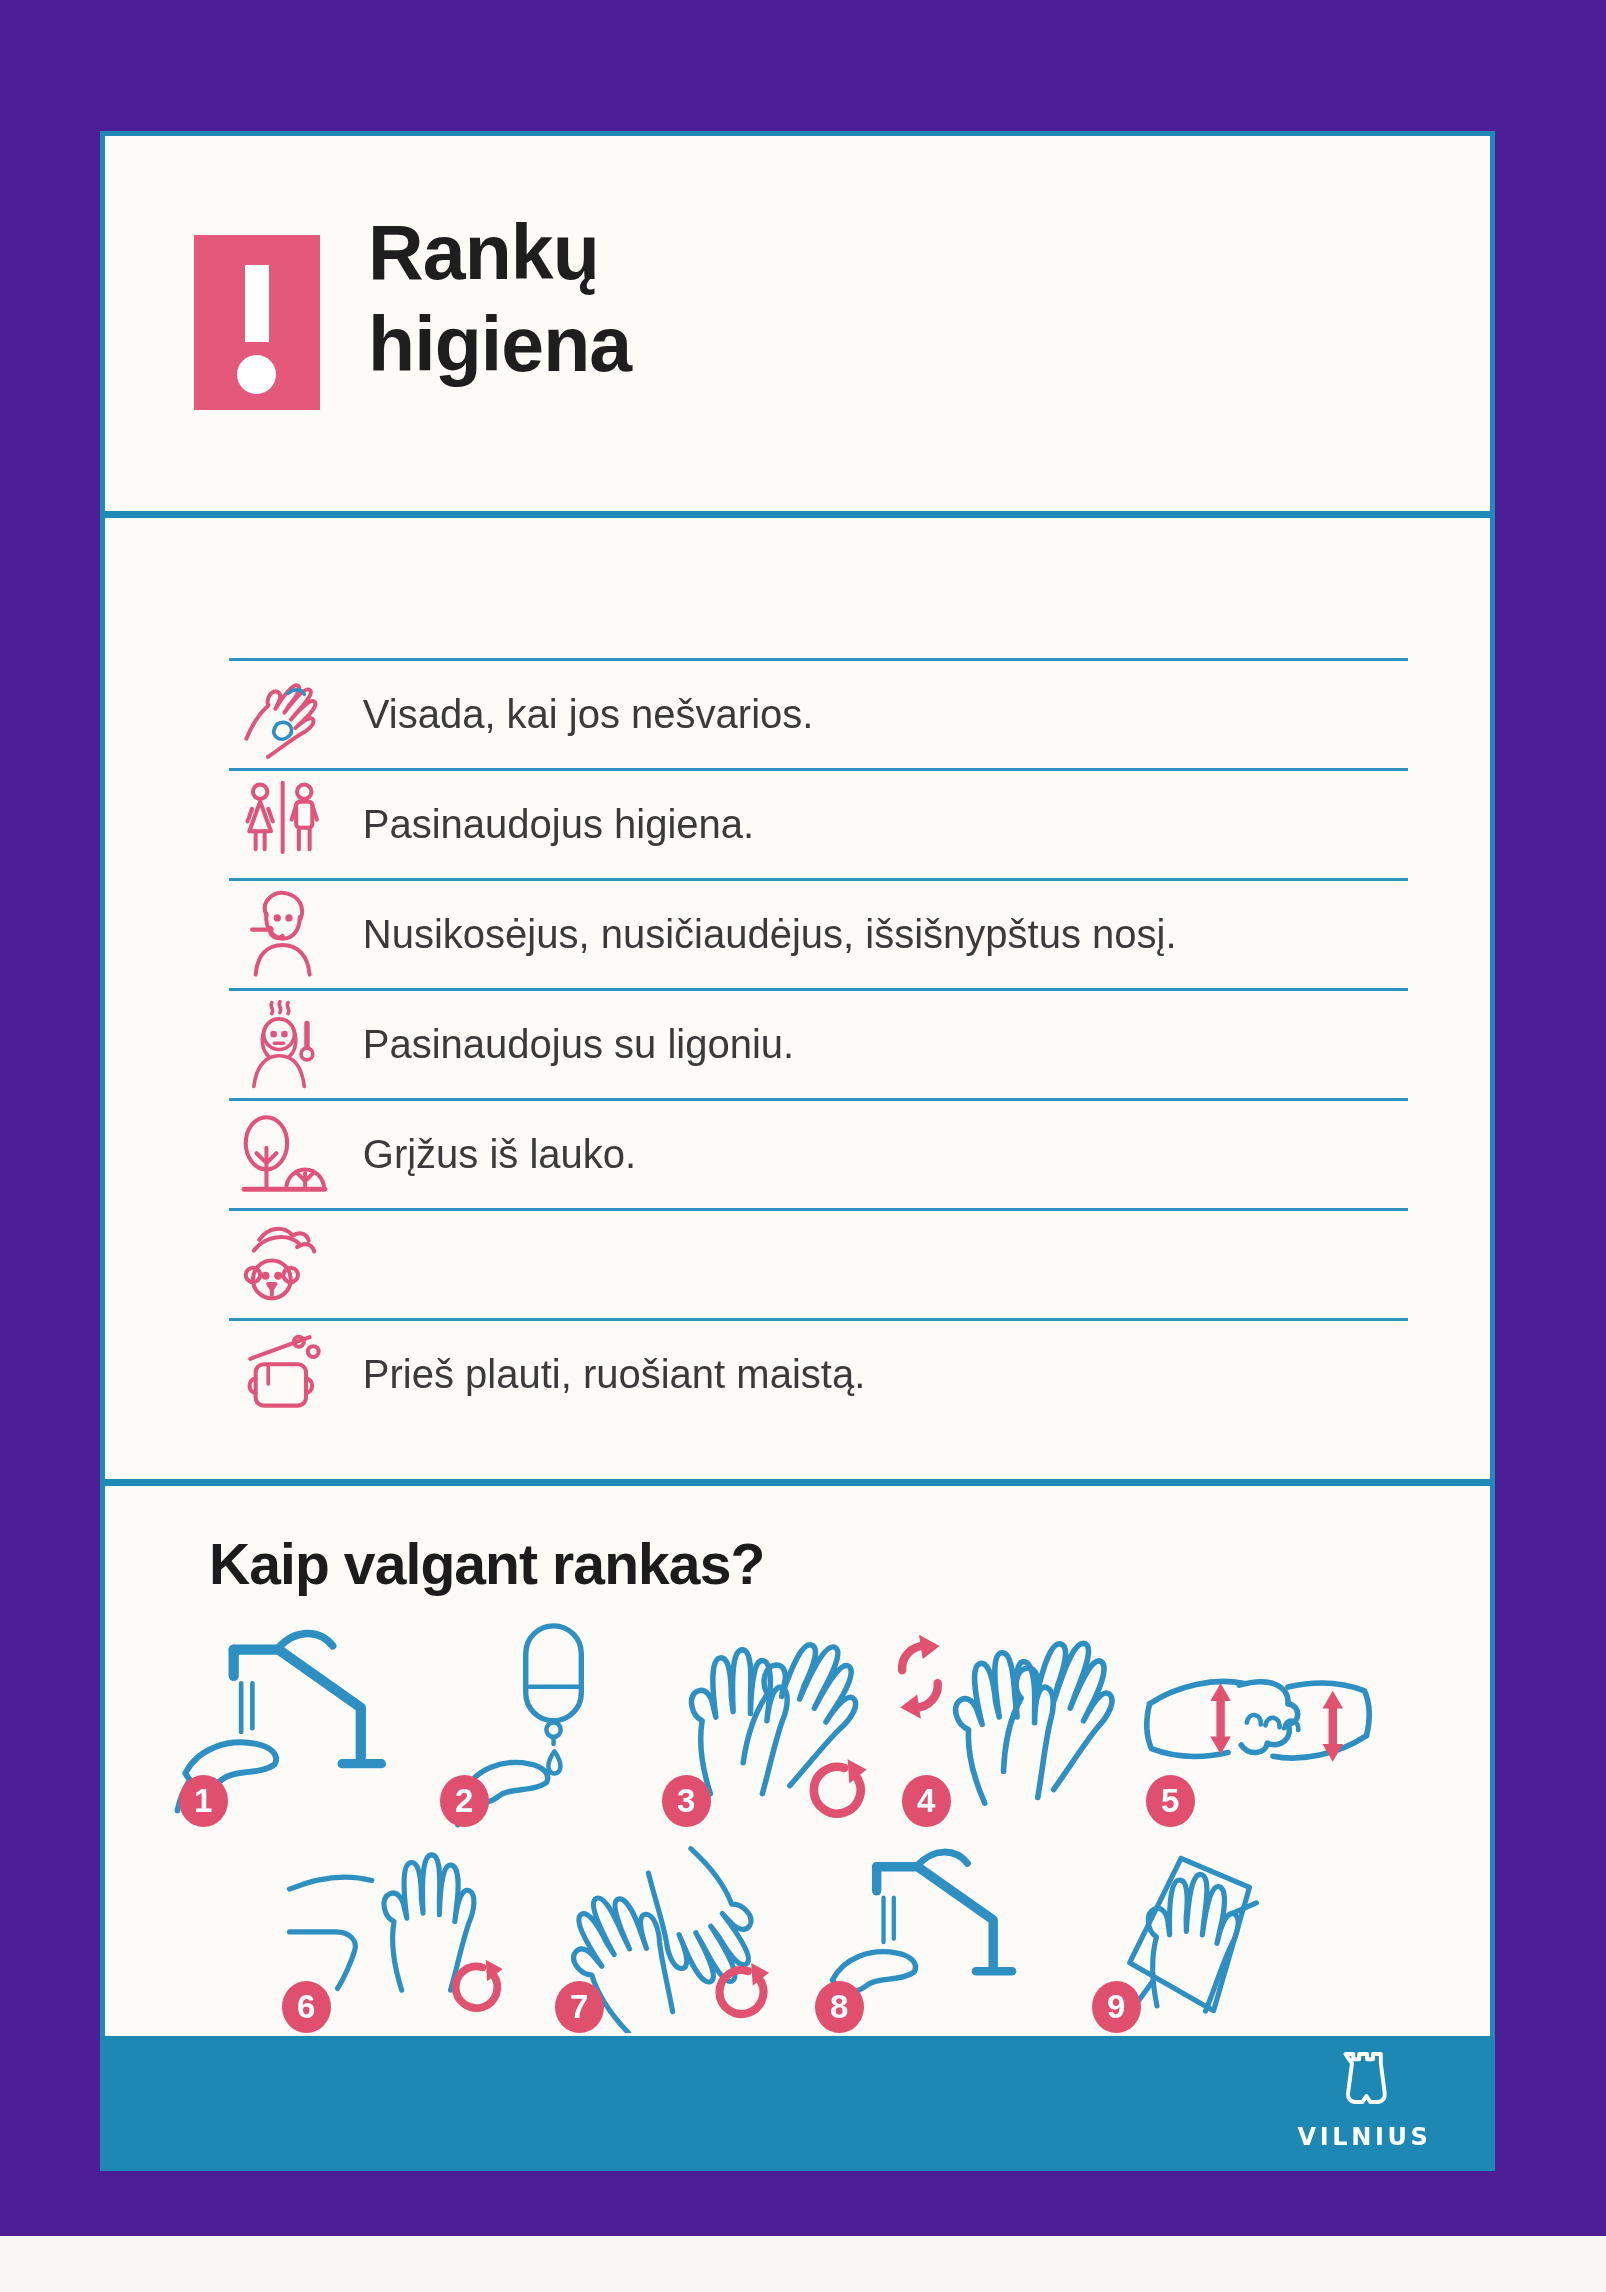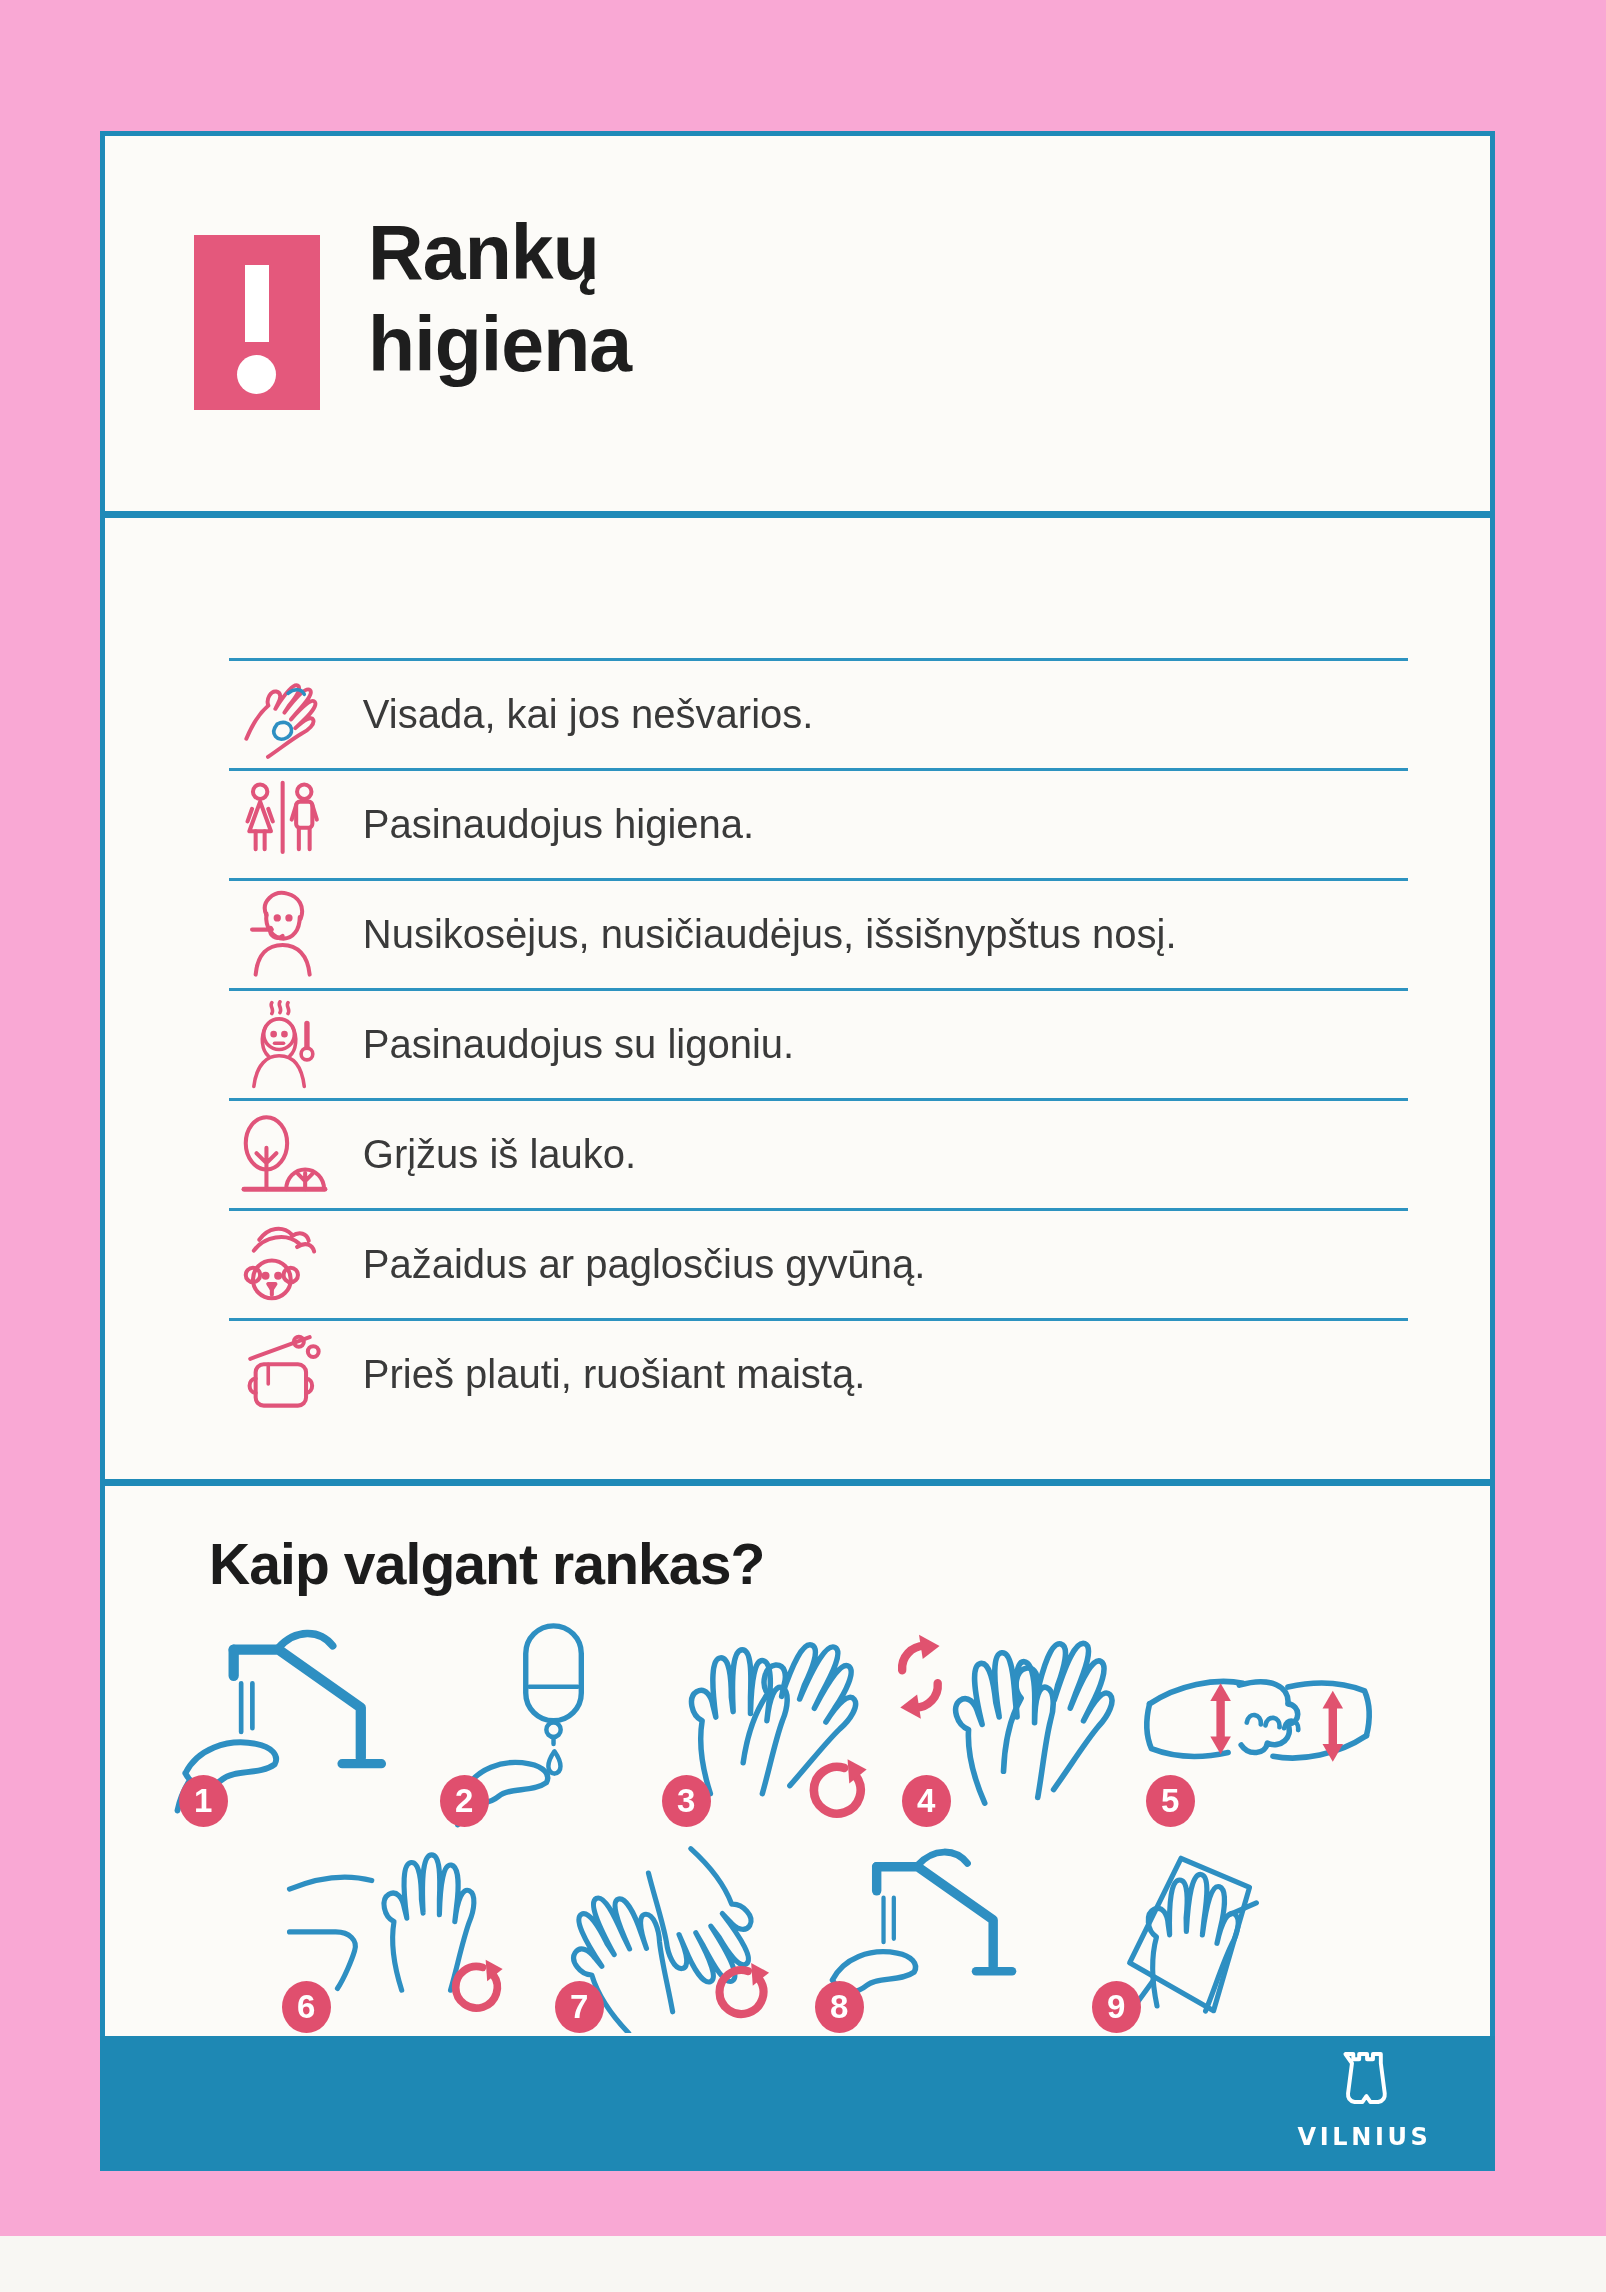--- a/index.html
+++ b/index.html
@@ -1,16 +1,16 @@
 <!DOCTYPE html>
 <html style="font-size:14.3px"><head>
 <meta charset="utf-8">
 <style>
   html,body{margin:0;padding:0;background:#f8f7f3;font-family:"Liberation Sans","DejaVu Sans",sans-serif;}
-  .page{position:relative;width:1607px;height:2236px;background:#f9a8d4;overflow:hidden;}
+  .page{position:relative;width:1607px;height:2236px;background:#4c1d95;overflow:hidden;}
   .poster{position:absolute;left:100px;top:131px;width:1395px;height:2040px;
           border:5.4px solid #1f8ab8;box-sizing:border-box;background:#fcfbf8;}
   
   .alert-box{position:absolute;left:89px;top:99px;width:126px;height:175px;background:#e4587c;}
   .excl-bar{position:absolute;left:51px;top:30px;width:24px;height:77px;background:#fff;}
   .excl-dot{position:absolute;left:43px;top:120px;width:39px;height:39px;border-radius:50%;background:#fff;}
   .title{position:absolute;left:263px;top:70px;font-size:77px;font-weight:800;line-height:1.2;
          color:#1e1e1e;letter-spacing:-0.9px;}
   .hdr-divider{position:absolute;left:-5.4px;top:375px;width:1395px;height:7.2px;background:#1f8ab8;}
   .mid-divider{position:absolute;left:-5.4px;top:1343px;width:1395px;height:7.2px;background:#1f8ab8;}
@@ -182,21 +182,20 @@
               <circle cx="34" cy="66" r="21"></circle>
               <circle cx="13" cy="61" r="8"></circle>
               <circle cx="55" cy="61" r="8"></circle>
               <circle cx="27" cy="62" r="2.2" fill="#e0547a"></circle>
               <circle cx="41" cy="62" r="2.2" fill="#e0547a"></circle>
               <path d="M30,71 h8 l-4,6 z" fill="#e0547a"></path>
               <path d="M34,77 v6"></path>
             </g>
           </svg>
         </span>
-        <span class="when-label">Pažaidus ar paglosčius gyvūną.</span>
       </div>
 
       <div class="when-row">
         <span class="when-icon">
           <svg viewBox="0 0 95 100">
             <g stroke="#e0547a" fill="none" stroke-width="4.5" stroke-linecap="round" stroke-linejoin="round">
               <line x1="10" y1="32" x2="76" y2="8"></line>
               <circle cx="64" cy="13" r="5.5"></circle>
               <circle cx="80" cy="24" r="6"></circle>
               <rect x="16" y="38" width="56" height="46" rx="9"></rect>

